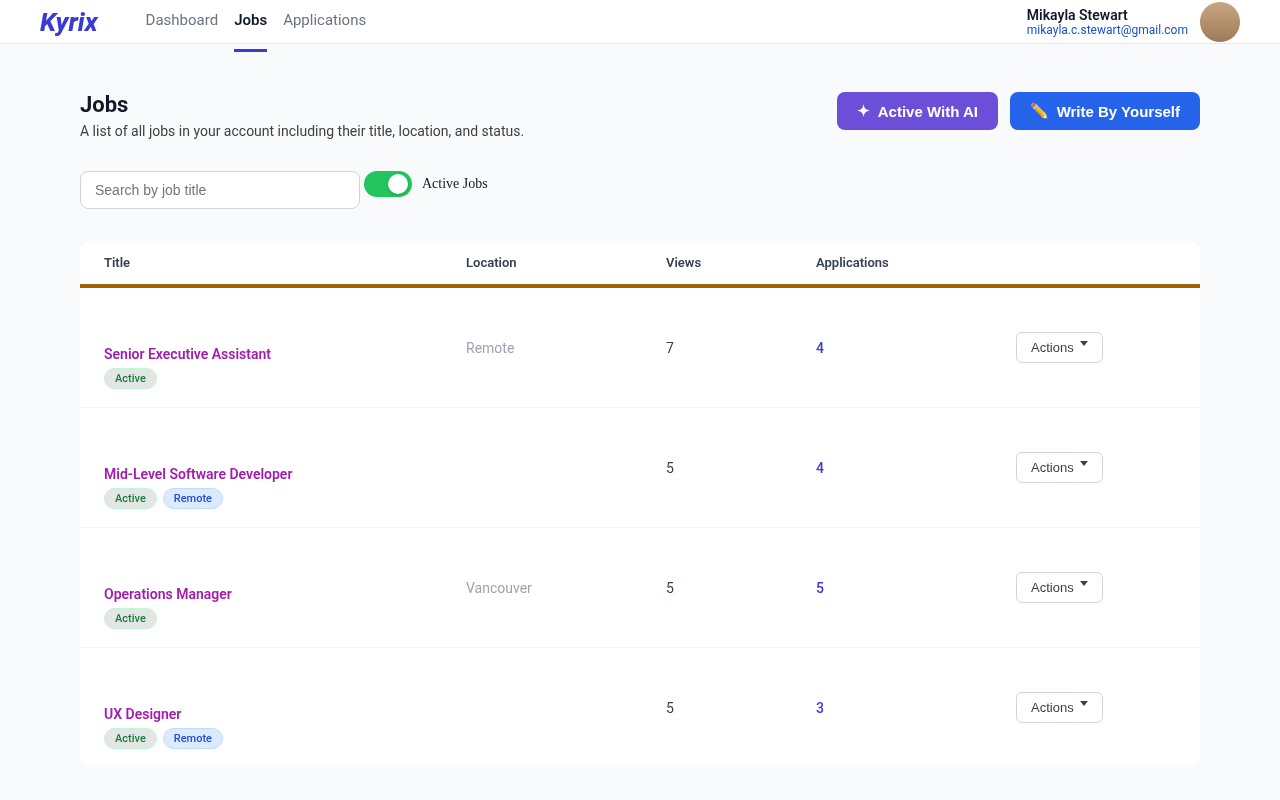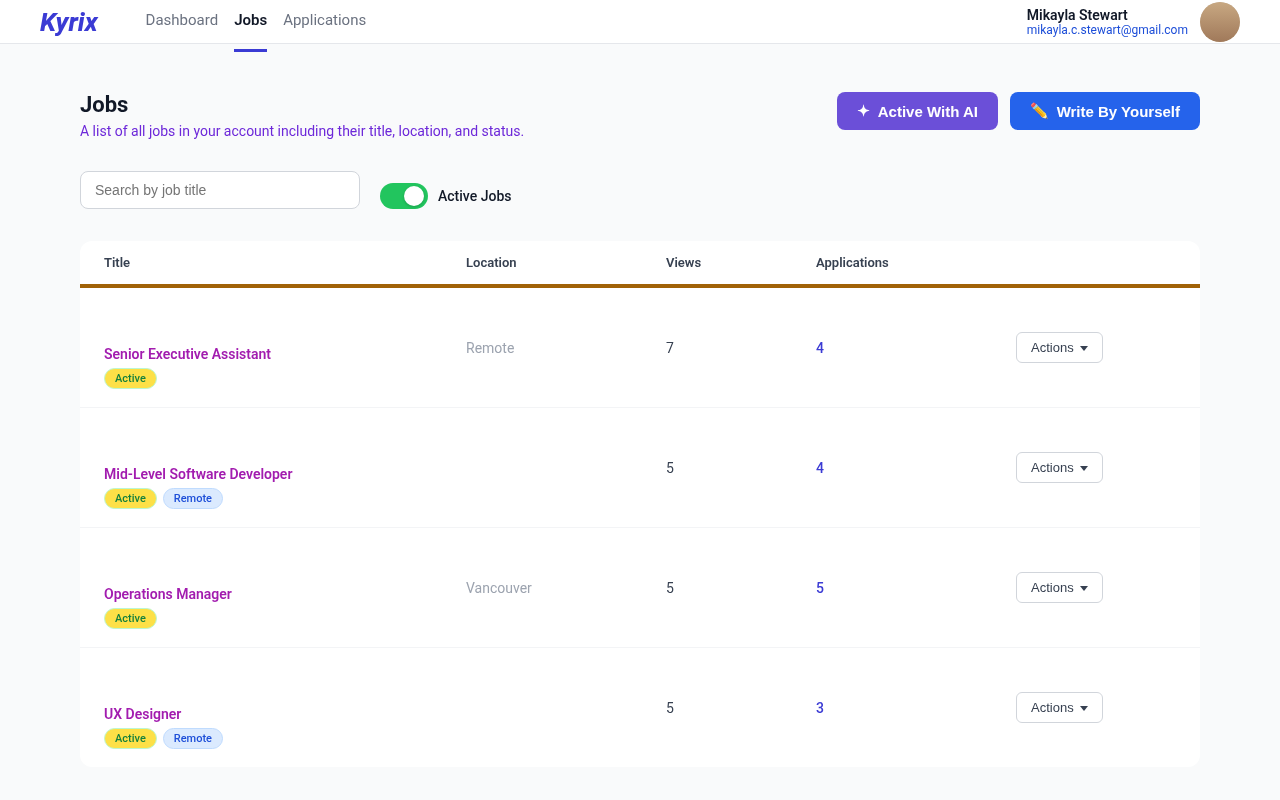--- a/index.html
+++ b/index.html
@@ -74,21 +74,21 @@
     .main { max-width: 1200px; margin: 0 auto; padding: 48px 40px; }
 
     
     .page-header {
       display: flex;
       align-items: flex-start;
       justify-content: space-between;
       margin-bottom: 32px;
     }
     .page-title { font-size: 22px; font-weight: 700; color: #111827; margin-bottom: 6px; }
-    .page-subtitle { font-size: 14px; color: #6d28d9; }
+    .page-subtitle { font-size: 14px; color: #404040; }
 
     .header-actions { display: flex; gap: 12px; }
 
     .btn-ai {
       background: #6b4fd8;
       color: #fff;
       border: none;
       border-radius: 8px;
       padding: 10px 20px;
       font-size: 15px;
@@ -108,22 +108,22 @@
       font-weight: 600;
       cursor: pointer;
       display: flex;
       align-items: center;
       gap: 8px;
     }
 
     
     .filters {
       display: flex;
-      align-items: flex-end;
-      gap: 20px;
+      align-items: flex-start;
+      gap: 4px;
       margin-bottom: 32px;
     }
     .search-input {
       border: 1px solid #d1d5db;
       border-radius: 8px;
       padding: 10px 14px;
       font-size: 14px;
       color: #6b7280;
       width: 280px;
       outline: none;
@@ -153,21 +153,21 @@
       position: absolute;
       top: 3px;
       left: 24px;
       width: 20px;
       height: 20px;
       border-radius: 50%;
       background: #fff;
       box-shadow: 0 1px 3px rgba(0,0,0,0.2);
       transition: left 0.2s;
     }
-    .toggle-label { font-size: 14px; font-weight: 500; color: #111827; }
+    .toggle-label { font-size: 14px; font-weight: 500; color: #111827; font-family: Liberation Serif, serif; }
 
     
     .table-container { background: #fff; border-radius: 12px; overflow: hidden; }
     .table-header {
       display: grid;
       grid-template-columns: 1fr 200px 150px 200px 160px;
       padding: 14px 24px;
       border-bottom: 4px solid #a16207;
     }
     .table-header-cell {
@@ -184,30 +184,30 @@
     }
     .table-row:last-child { border-bottom: none; }
     .job-title-text { font-size: 14px; font-weight: 600; color: #a21caf; margin-bottom: 6px; margin-top: 40px; }
     .tags { display: flex; gap: 6px; flex-wrap: wrap; }
     .tag {
       font-size: 11px;
       font-weight: 500;
       padding: 3px 10px;
       border-radius: 20px;
     }
-    .tag-active { background: #fde047; color: #15803d; border: 1px solid #bbf7d0; text-align: center; }
+    .tag-active { background: #e5e5e5; color: #15803d; border: 1px solid #bbf7d0; text-align: center; }
     .tag-remote { background: #dbeafe; color: #1d4ed8; border: 1px solid #bfdbfe; }
 
     .location-text { font-size: 14px; color: #9ca3af; }
     .views-text { font-size: 14px; color: #374151; }
     .apps-count { font-size: 14px; color: #3b3bd4; font-weight: 500; cursor: pointer; }
 
     .actions-btn {
       display: flex;
-      align-items: center;
+      align-items: flex-start;
       gap: 6px;
       border: 1px solid #d1d5db;
       border-radius: 6px;
       padding: 7px 14px;
       background: #fff;
       font-size: 13px;
       font-weight: 500;
       color: #374151;
       cursor: pointer;
       width: fit-content;

